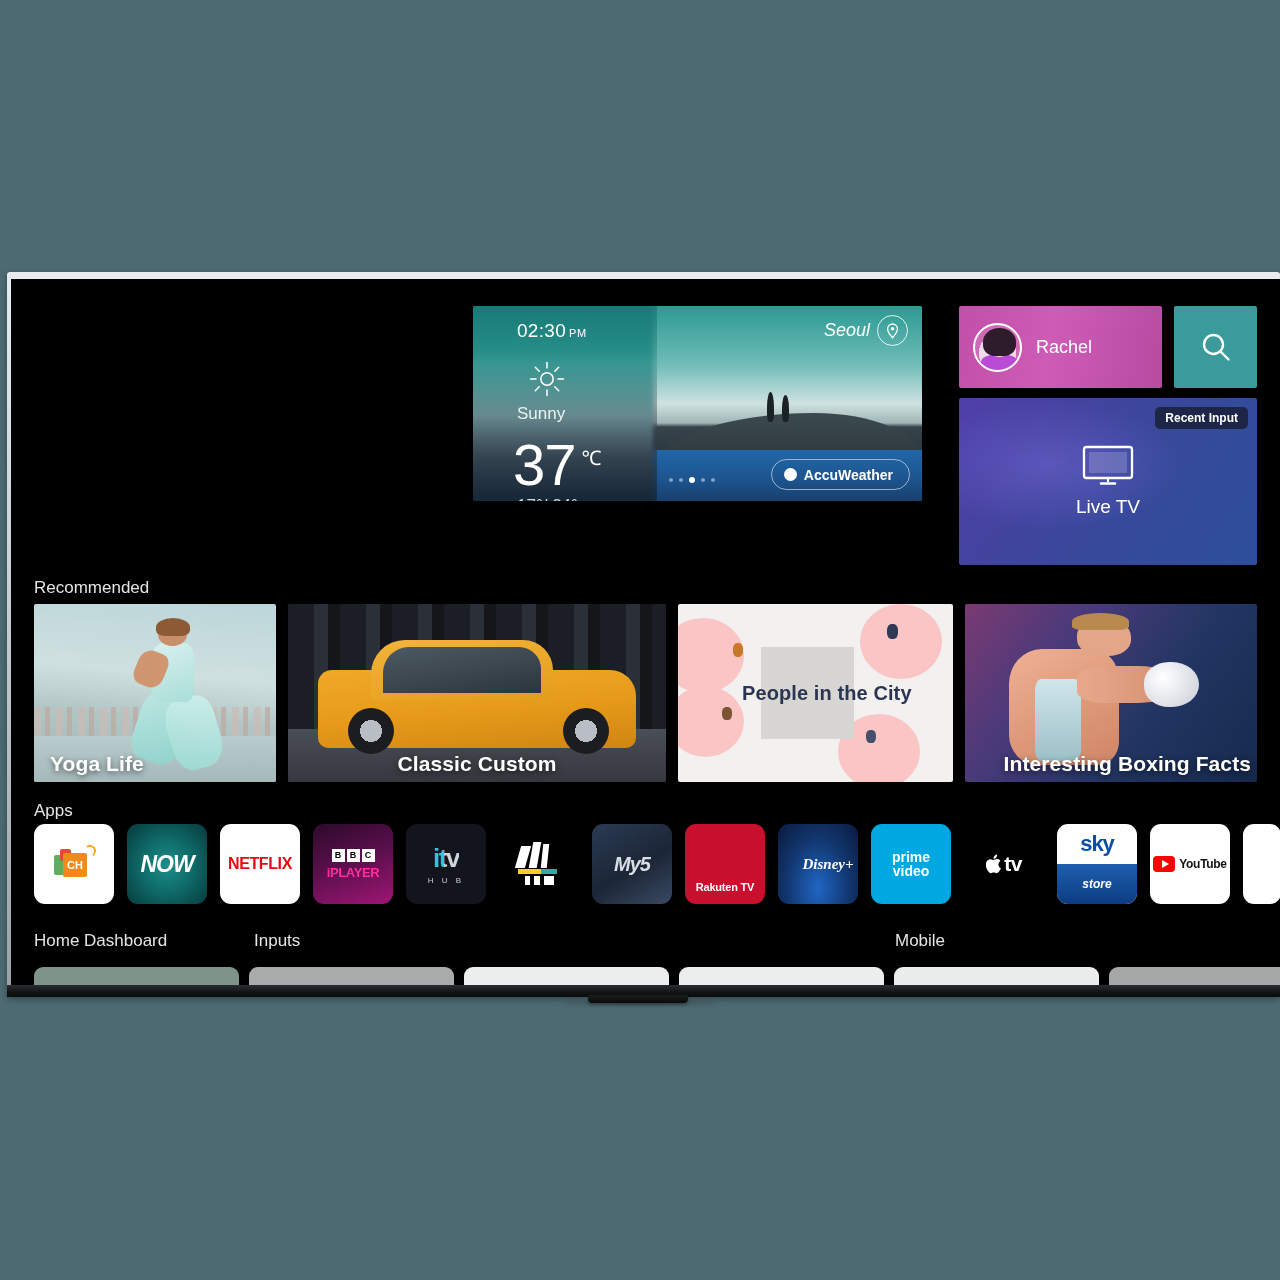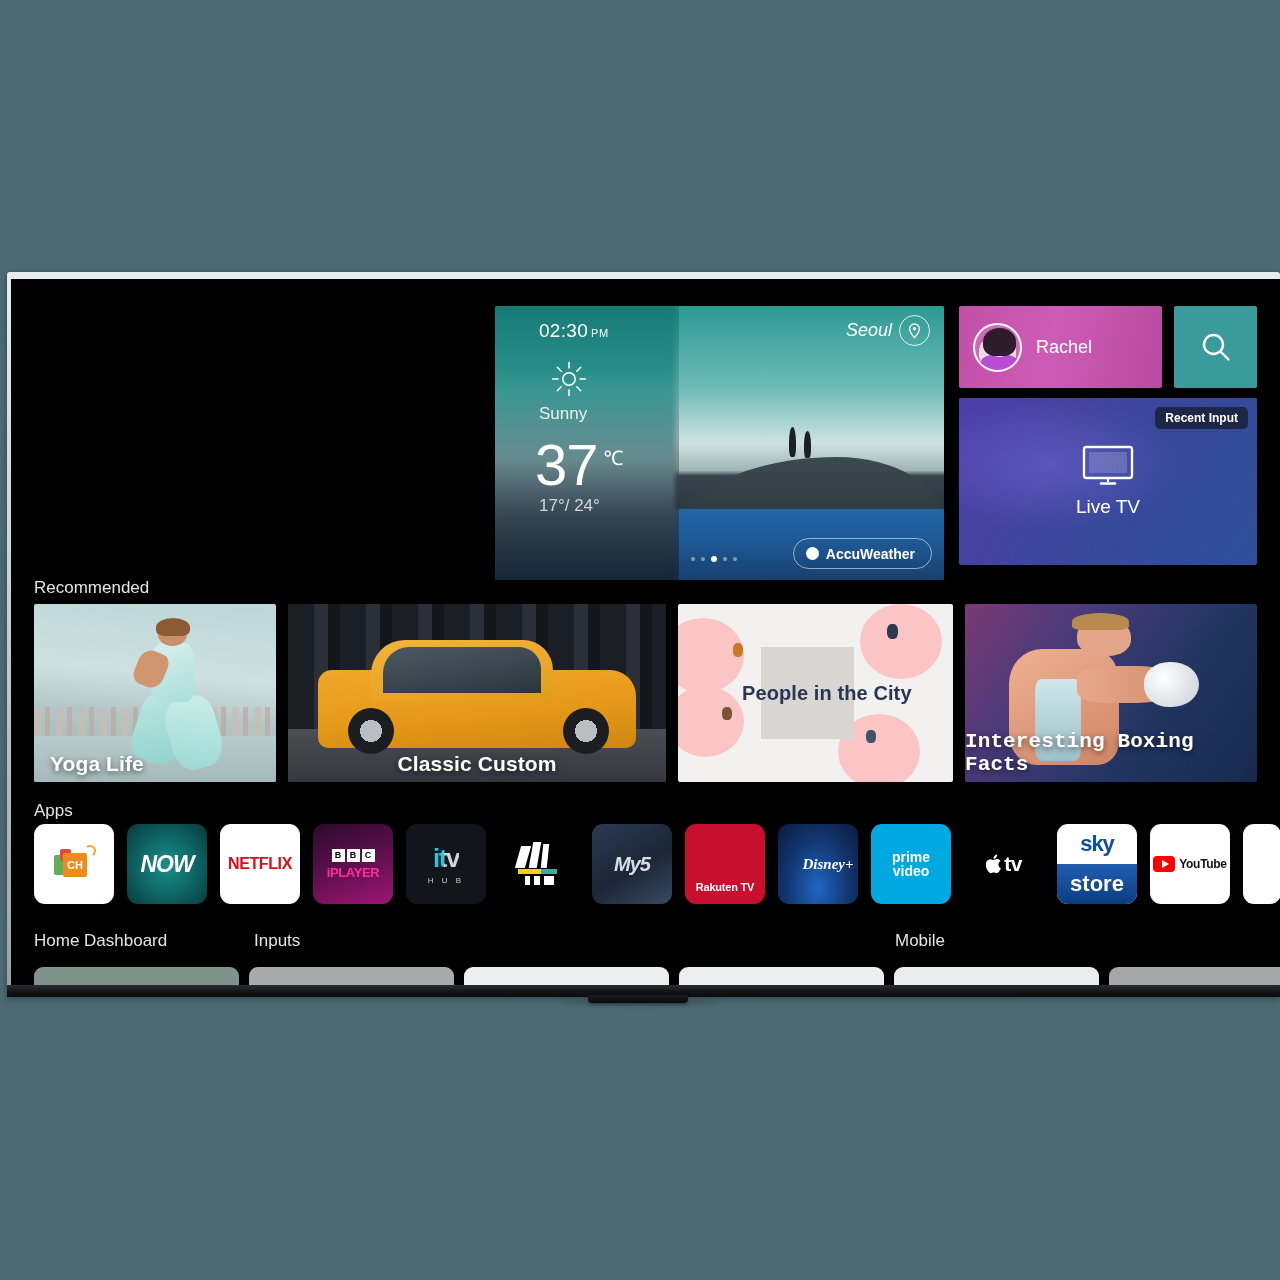--- a/index.html
+++ b/index.html
@@ -147,21 +147,21 @@
     border-radius: 40% 30% 34% 42%; transform: rotate(12deg);
   }
   .hero-title {
     position: absolute; left: 15px; bottom: 4px;
     font-size: 35px; font-weight: 700; color: #fff; letter-spacing: .2px;
     text-shadow: 0 2px 7px rgba(0,0,0,.62);
   }
 
   
   .weather {
-    position: absolute; left: 461px; top: 0; width: 449px; height: 274px;
+    position: absolute; left: 439px; top: 0; width: 449px; height: 195px;
     border-radius: 2px; overflow: hidden;
     background: linear-gradient(180deg,#1f8a86 0%, #2a9b93 22%, #88bfc0 56%, #4a5b68 78%, #1d3246 100%);
   }
   .weather .scene{
     position:absolute; right:0; top:0; width:60%; height:100%;
     background: linear-gradient(180deg,#2c9a92 0%, #6fbcb8 30%, #cfe2e0 50%, #9fb6b6 60%, #36434a 62%, #2a363d 78%, #1d4d7a 88%, #1b4e80 100%);
   }
   .weather .hill{
     position:absolute; right:0; top:55%; width:100%; height:30%;
     background: linear-gradient(180deg,#3c4a50,#2a343a);
@@ -397,21 +397,21 @@
   .app-prime{ background:#00a8e1;}
   .prime{ color:#fff; font-size:14px; font-weight:700; line-height:1.02; text-align:center;}
 
   .app-atv{ background:#000;}
   .atv{ color:#fff; font-size:21px; font-weight:600; letter-spacing:-.5px; display:flex; align-items:center;}
 
   .app-sky{ background:#fff; flex-direction:column; padding:0;}
   .sky-top{ flex:1; display:flex; align-items:center; justify-content:center; width:100%;
     color:#0b4ea2; font-size:22px; font-weight:800; letter-spacing:-1px;}
   .sky-bot{ flex:1; display:flex; align-items:center; justify-content:center; width:100%;
-    background: linear-gradient(180deg,#1f5fb0,#0c3c82); color:#fff; font-size:22px; font-weight:600;}
+    background: linear-gradient(180deg,#1f5fb0,#0c3c82); color:#fff; font-size:12px; font-weight:600;font-style:italic;}
 
   .app-yt{ background:#fff; gap:4px;}
   .yt-play{ width:22px; height:16px; background:#ff0000; border-radius:4px;
     display:flex; align-items:center; justify-content:center;}
   .yt-play::after{ content:""; border-left:7px solid #fff; border-top:4px solid transparent; border-bottom:4px solid transparent; margin-left:2px;}
   .yt-txt{ font-size:12px; font-weight:700; color:#121212; letter-spacing:-.3px;}
 
   .app-edge{ background:#fff; }
 
   
@@ -570,21 +570,21 @@
 
         <div class="rec-card rec4">
           <div class="boxer">
             <div class="btorso"></div>
               <div class="vest"></div>
             <div class="barm"></div>
               <div class="glove"></div>
             <div class="bhead"></div>
               <div class="bhair"></div>
           </div>
-          <div class="rec-label" style="left:auto; right:6px;font-family:Liberation Mono, monospace;">Interesting Boxing Facts</div>
+          <div class="rec-label" style="left:auto; right:6px;">Interesting Boxing Facts</div>
         </div>
       </div>
 
       <div class="sec-title" id="apps-title">Apps</div>
 
       <div class="apps-row">
 
         <div class="app app-ch" style="left:0">
           <div class="ch-ico">
             <div class="g"></div>

